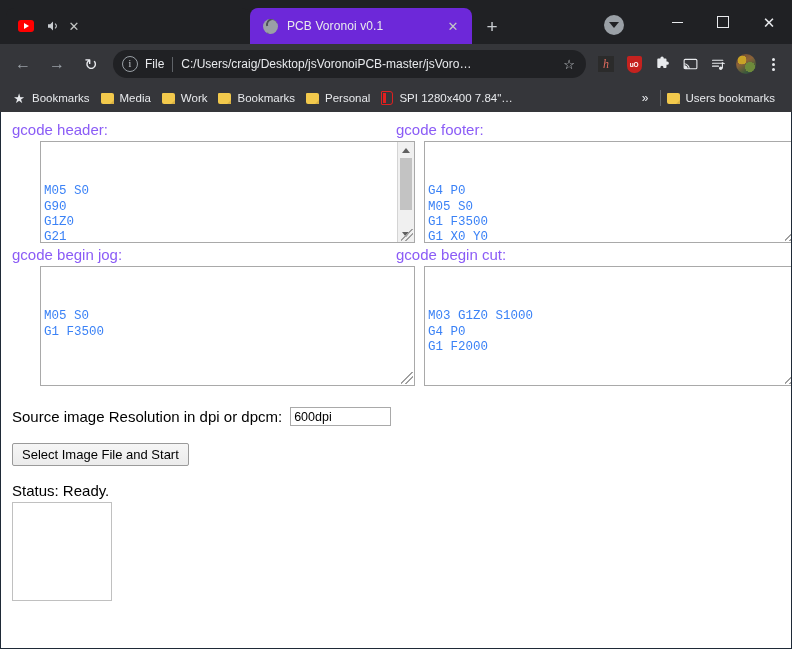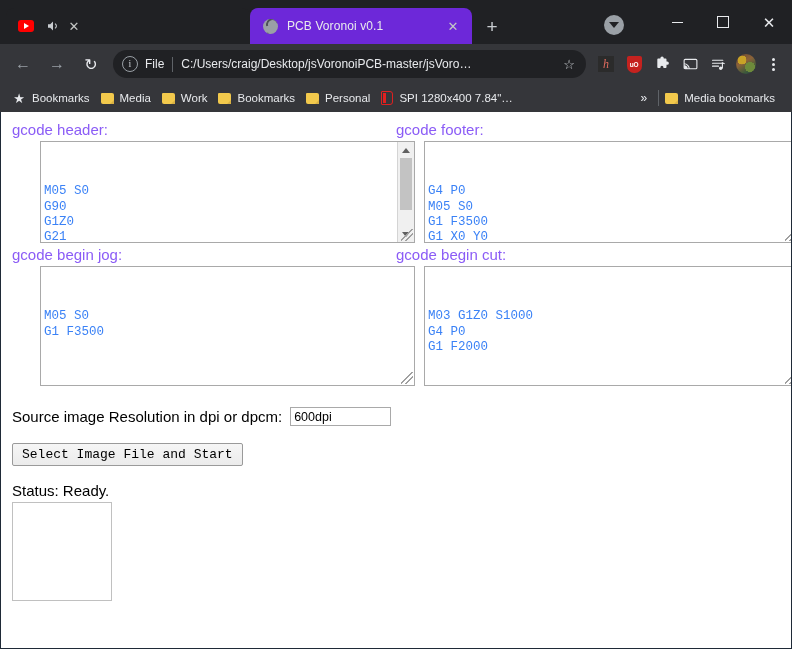--- a/index.html
+++ b/index.html
@@ -477,21 +477,21 @@
     font-size: 12.5px;
     color: #000;
     padding: 0 3px;
     line-height: 17px;
   }
   .start-btn {
     margin-top: 17px;
     display: inline-block;
     border: 1px solid #9a9a9a;
     background: linear-gradient(#f6f6f6, #ebebeb);
-    font-family: Liberation Mono, monospace;
+    font-family: Liberation Sans, sans-serif;
     font-size: 13px;
     color: #000;
     padding: 3px 9px;
     line-height: 15px;
     border-radius: 2px;
   }
   .status-line {
     margin-top: 16px;
     font-size: 15px;
     color: #000;
@@ -625,21 +625,21 @@
       <span class="red-bm-ic"></span>
       <span class="bm-label">SPI 1280x400 7.84"…</span>
     </div>
 
     <div class="bm-spacer"></div>
 
     <div class="chevrons">»</div>
     <div class="bm-divider"></div>
     <div class="bm">
       <span class="folder-ic"></span>
-      <span class="bm-label">Media bookmarks</span>
+      <span class="bm-label">Users bookmarks</span>
     </div>
   </div>
 
   <div class="page">
     <div class="page-inner">
 
       <div class="row">
         <div class="col">
           <div class="field-label">gcode header:</div>
           <div class="ta tall">

